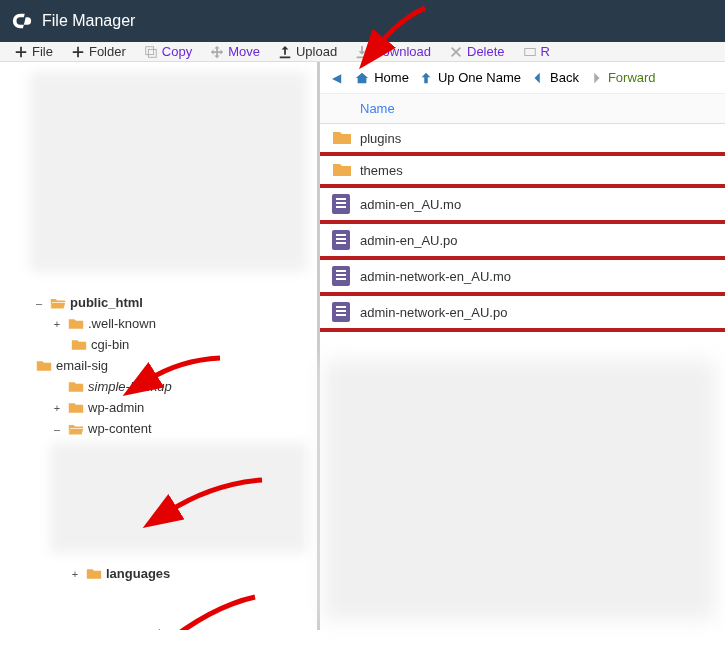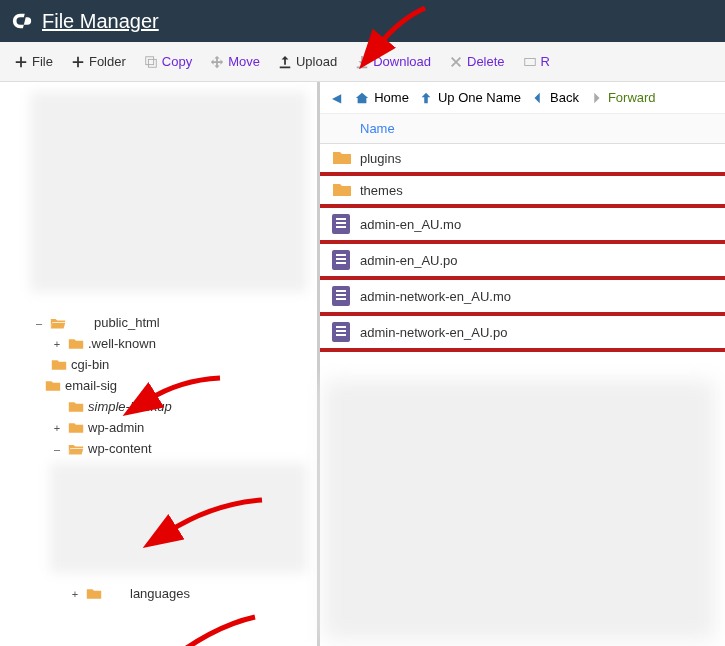--- a/index.html
+++ b/index.html
@@ -2,41 +2,41 @@
 <html><head>
 <meta charset="utf-8">
 <style>
   * { box-sizing: border-box; margin: 0; padding: 0; }
   body { font-family: -apple-system, BlinkMacSystemFont, "Segoe UI", Arial, sans-serif; font-size: 13px; color: #333; overflow: hidden; width: 725px; height: 646px; }
 
   
   .header { background: #293a4a; color: #fff; height: 42px; display: flex; align-items: center; padding: 0 10px; }
   .logo { display: inline-flex; align-items: center; justify-content: center; width: 24px; height: 24px; margin-right: 8px; }
   .logo svg { width: 22px; height: 22px; }
-  .title { font-size: 20px; font-weight: 400; text-decoration: underline; }
-
-  
-  .toolbar { background: #f5f5f5; border-bottom: 1px solid #ddd; height: 40px; display: flex; align-items: center; padding: 0 6px; gap: 2px; }
+  .title { font-size: 16px; font-weight: 400; }
+
+  
+  .toolbar { background: #f5f5f5; border-bottom: 1px solid #ddd; height: 20px; display: flex; align-items: center; padding: 0 6px; gap: 2px; }
   .tbtn { display: inline-flex; align-items: center; padding: 5px 8px; color: #333; font-size: 13px; border: none; background: transparent; cursor: pointer; gap: 4px; }
   .tbtn.disabled { color: #6d28d9; cursor: default; }
   .tbtn .ico { width: 14px; height: 14px; display:inline-flex; align-items:center; justify-content:center;}
   .tbtn .ico svg { width:14px; height:14px; }
 
   
   .main { display: flex; height: calc(646px - 42px - 36px); }
   .left { width: 320px; border-right: 3px solid #ccc; overflow:auto; background:#fff; position:relative;}
   .right { flex: 1; background: #fff; display:flex; flex-direction:column; }
 
   
   .tree { padding: 6px 0 40px 0; font-size: 13px; color:#333;}
   .tnode { display:flex; align-items:center; padding:3px 0 3px 0; white-space:nowrap; }
   .tnode .toggle { width:14px; text-align:center; color:#555; font-size:11px; cursor:pointer;}
   .tnode .ficon { width:16px; height:14px; margin:0 4px; display:inline-flex;}
   .tnode .label { cursor:pointer; }
-  .tnode.bold .label { font-weight:400;margin-left:24px; }
+  .tnode.bold .label { font-weight:700; }
   .blur { filter: blur(6px); background:#f1f1f1; border-radius:4px; margin:2px 10px; height:18px;}
   .blur.big { height:200px; margin:4px 10px 20px 30px;}
   .blur.med { height:110px; margin:4px 10px 10px 50px;}
 
   
   .folder-closed { fill:#f0ad4e; }
   .folder-open { fill:#f0ad4e; }
 
   
   .rnav { display:flex; align-items:center; gap:10px; padding:8px 12px; border-bottom:1px solid #eee; background:#fff;}
@@ -160,29 +160,29 @@
       </div>
       <div class="tnode" style="padding-left:50px;">
         <span class="toggle">+</span>
         <span class="ficon">
             <svg viewBox="0 0 20 16">
               <path class="folder-closed" d="M1 2h7l2 2h9v10H1z"></path>
             </svg>
           </span>
         <span class="label">.well-known</span>
       </div>
-      <div class="tnode" style="padding-left:47px;">
+      <div class="tnode" style="padding-left:67px;">
         <span class="ficon">
             <svg viewBox="0 0 20 16">
               <path class="folder-closed" d="M1 2h7l2 2h9v10H1z"></path>
             </svg>
           </span>
         <span class="label">cgi-bin</span>
       </div>
-      <div class="tnode" style="padding-left:41px;">
+      <div class="tnode" style="padding-left:32px;">
         <span class="ficon">
             <svg viewBox="0 0 20 16">
               <path class="folder-closed" d="M1 2h7l2 2h9v10H1z"></path>
             </svg>
           </span>
         <span class="label">email-sig</span>
       </div>
       <div class="tnode" style="padding-left:64px;font-style:italic;">
         <span class="ficon">
             <svg viewBox="0 0 20 16">

